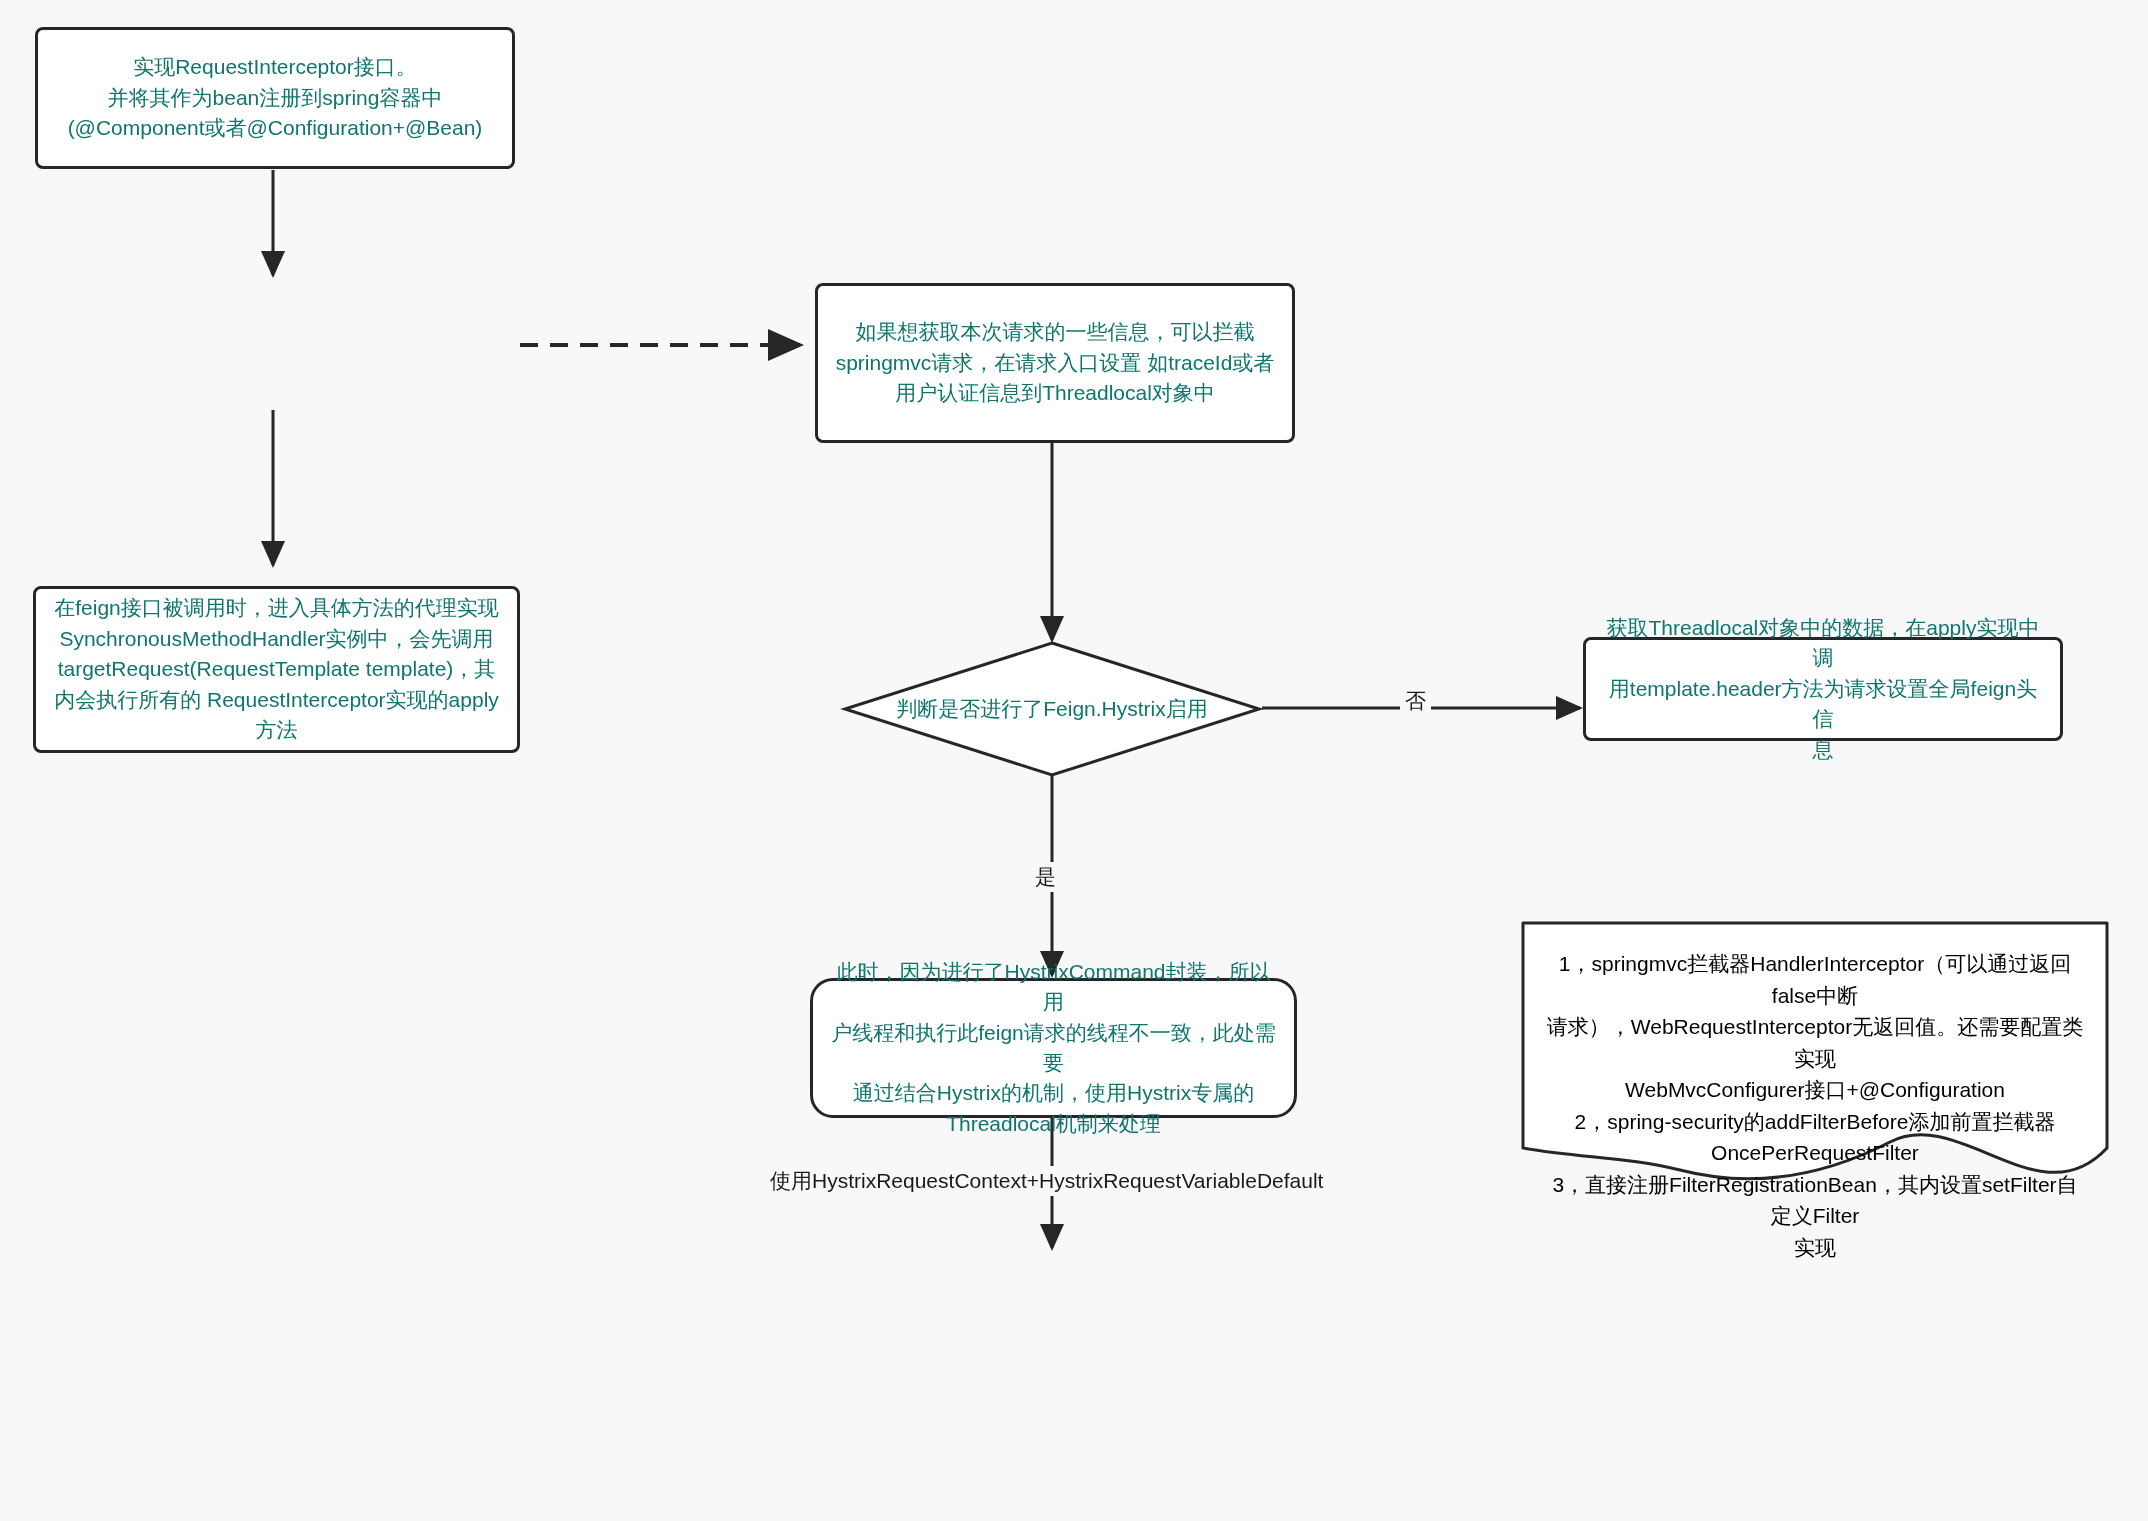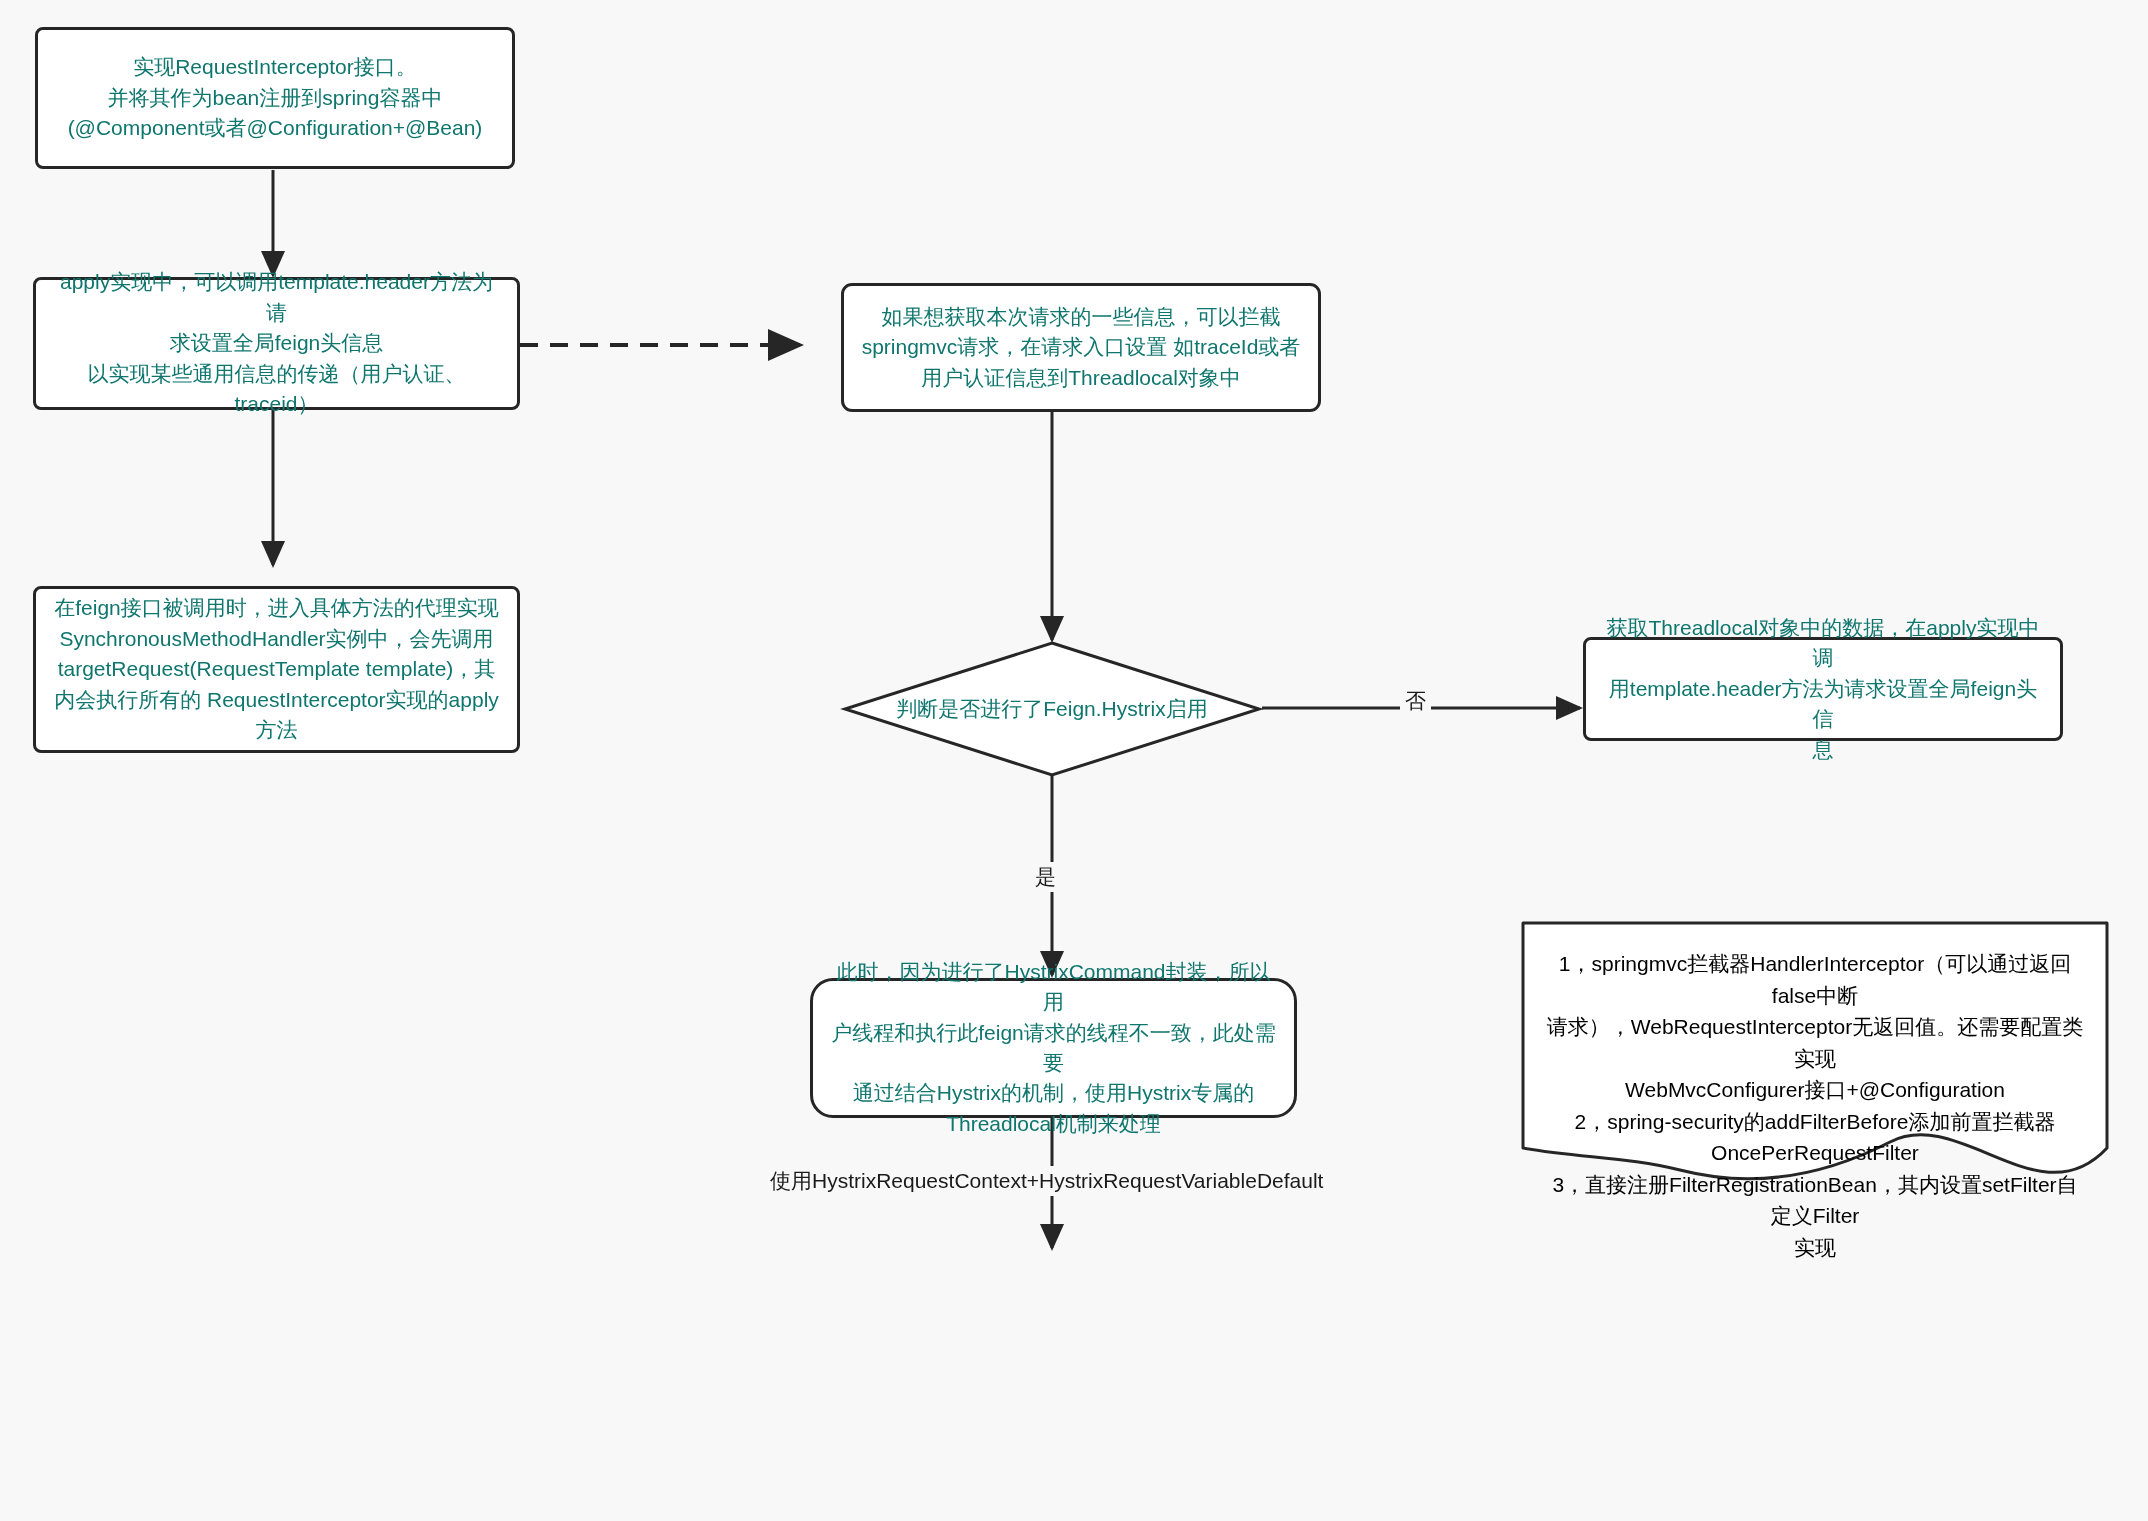--- a/index.html
+++ b/index.html
@@ -139,35 +139,30 @@
       <line x1="1052" y1="1118" x2="1052" y2="1248" stroke="#262626" stroke-width="3" marker-end="url(#arrow)"></line>
     </g>
   </svg>
 
   <div class="node" style="left:35px; top:27px; width:480px; height:142px;">
     <span>实现RequestInterceptor接口。
 并将其作为bean注册到spring容器中
 (@Component或者@Configuration+@Bean)</span>
   </div>
 
-  <div class="node" style="left:33px; top:277px; width:487px; height:133px;">
-    <span>apply实现中，可以调用template.header方法为请
-求设置全局feign头信息
-以实现某些通用信息的传递（用户认证、traceid）</span>
-  </div>
 
   <div class="node" style="left:33px; top:586px; width:487px; height:167px;">
     <span>在feign接口被调用时，进入具体方法的代理实现
 SynchronousMethodHandler实例中，会先调用
 targetRequest(RequestTemplate template)，其
 内会执行所有的 RequestInterceptor实现的apply
 方法</span>
   </div>
 
-  <div class="node" style="left:841px; top:283px; width:480px; height:129px;border-radius:11px;">
+  <div class="node" style="left:815px; top:283px; width:480px; height:160px;">
     <span>如果想获取本次请求的一些信息，可以拦截
 springmvc请求，在请求入口设置 如traceId或者
 用户认证信息到Threadlocal对象中</span>
   </div>
 
   <div class="diamond-wrap" style="left:842px; top:640px; width:420px; height:138px;">
     <svg width="420" height="138" viewBox="0 0 420 138">
       <polygon points="210,3 417,69 210,135 3,69" fill="#ffffff" stroke="#262626" stroke-width="3"></polygon>
     </svg>
     <div class="diamond-label">判断是否进行了Feign.Hystrix启用</div>

